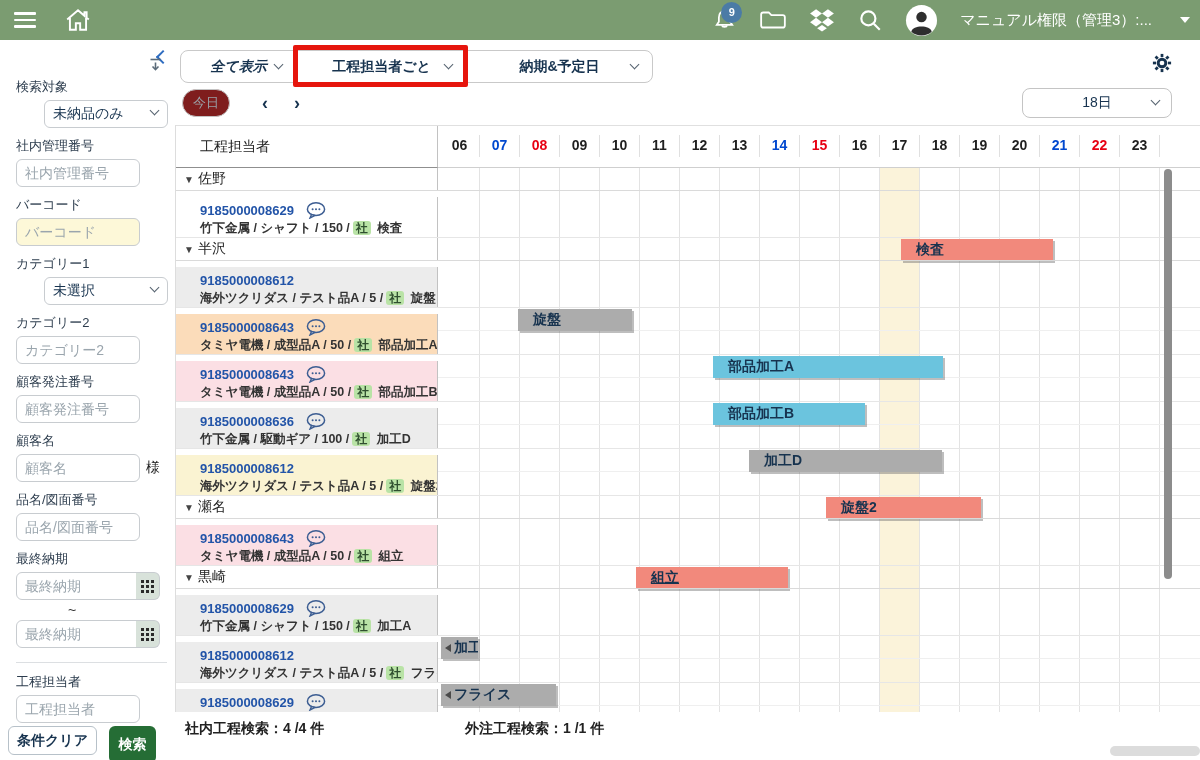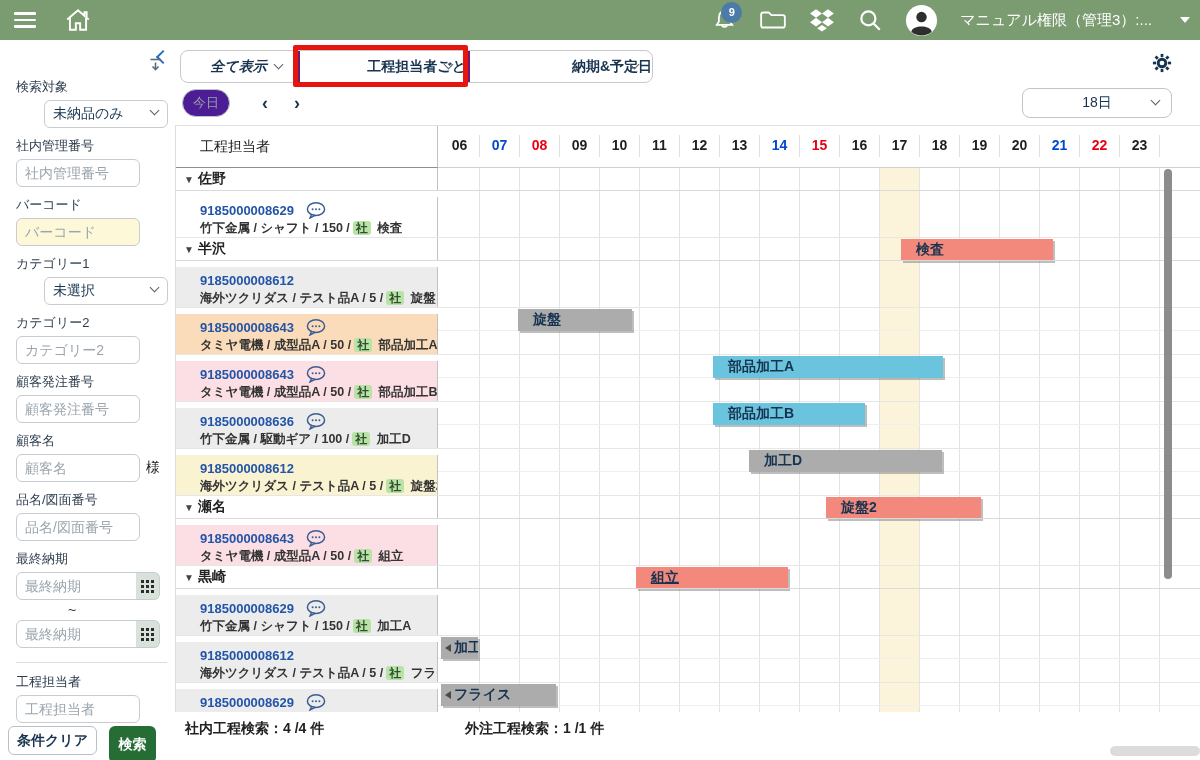--- a/index.html
+++ b/index.html
@@ -24,32 +24,32 @@
                 border-top:6px solid #fff; margin-left:6px; }
 
   
   .collapse-chev { position:absolute; left:158px; top:52px; width:10px; height:10px;
                    border-left:2.4px solid #2e6cc0; border-bottom:2.4px solid #2e6cc0;
                    transform:rotate(45deg); cursor:pointer; }
   .segmented { position:absolute; left:180px; top:50px; height:33px; display:flex;
                border:1px solid #c9c9c9; border-radius:8px; background:#fff; }
   .seg { position:relative; display:flex; align-items:center; justify-content:center;
          font-size:14px; font-weight:bold; color:#17334f; cursor:pointer; }
-  .seg + .seg { border-left:4px solid #701a75;justify-content:flex-end; }
+  .seg + .seg { border-left:1px solid #701a75; }
   .seg-1 { width:115px;font-style:italic; } .seg-2 { width:170px; } .seg-3 { width:186px; }
   .chev { width:7px; height:7px; border-right:1.8px solid #55626f; border-bottom:1.8px solid #55626f;
           display:inline-block; transform:rotate(45deg); margin-top:-4px; }
   .seg .chev { position:absolute; right:14px; top:14px; }
   .red-box { position:absolute; left:293px; top:45px; width:175px; height:42px;
              border:5px solid #e6150d; border-radius:2px; z-index:60; pointer-events:none; }
   .gear-btn { position:absolute; right:28px; top:53px; cursor:pointer; }
 
   
   .daterow { position:absolute; left:182px; top:88px; height:30px; display:flex; align-items:center; }
-  .today-btn { width:48px; height:28px; border:1px solid #c4c4c4; border-radius:14px; background:#4c1d95;
+  .today-btn { width:48px; height:28px; border:1px solid #c4c4c4; border-radius:14px; background:#7f1d1d;
                color:#9aa0a6; font-size:13px; display:flex; align-items:center; justify-content:center; }
   .nav-arrow { font-size:18px; font-weight:bold; color:#17334f; cursor:pointer; padding:0 6px; }
   .nav-prev { margin-left:26px; } .nav-next { margin-left:14px; }
   .range-title { font-size:20px; font-weight:bold; color:#17334f; margin-left:18px; letter-spacing:.5px; }
   .scale-select { position:absolute; left:1022px; top:88px; width:150px; height:30px;
                   border:1px solid #c4c4c4; border-radius:8px; background:#fff; display:flex;
                   align-items:center; justify-content:center; font-size:14px; color:#17334f; cursor:pointer; }
   .scale-select .chev { position:absolute; right:12px; top:12px; }
 
   
@@ -97,21 +97,21 @@
   .grid-bg { position:absolute; left:264px; top:0; width:720px; height:100%; display:flex; z-index:0; }
   .gcol { width:40px; height:100%; border-right:1px solid #e3e3e3; }
   .gcol.today { background:#fbf3da; }
 
   .row { position:relative; display:flex; z-index:1; border-bottom:1px solid #e6e6e6; }
   .row.group { height:23px; border-bottom:1px solid #dadada; }
   .row.item { height:47px;align-items:flex-end; }
   .cell-list { width:262px; border-right:1px solid #c2c2c2; overflow:hidden; white-space:nowrap; }
   .row.group .cell-list { background:#fff; display:flex; align-items:center; padding-left:8px; cursor:pointer; }
   .tri { font-size:10px; color:#444; margin-right:4px; }
-  .gname { font-size:14px; font-weight:bold; color:#222; }
+  .gname { font-size:14px; font-weight:normal; color:#222; }
   .cell-list .l1 { margin:4px 0 0 24px; display:flex; align-items:center; height:18px; }
   .ono { font-size:13px; font-weight:bold; color:#2254a8; cursor:pointer; }
   .cbub-wrap { margin-left:12px; display:inline-flex; cursor:pointer; }
   .cell-list .l2 { margin:1px 0 0 24px; font-size:12.5px; font-weight:bold; color:#333; }
   .obadge { background:#b9e3a6; color:#2f4f2f; border-radius:3px; padding:0 3px; font-size:12px; margin:0 3px; }
   .cell-gantt { flex:1; position:relative; }
   .cell-gantt.item::after { content:''; position:absolute; left:0; right:0; top:23px;
                             border-top:1px solid #efefef; }
   .bar { position:absolute; top:2px; height:22px; display:flex; align-items:center; overflow:hidden;
          white-space:nowrap; box-shadow:2px 2px 0 rgba(110,110,110,.45); cursor:pointer; z-index:2; }

